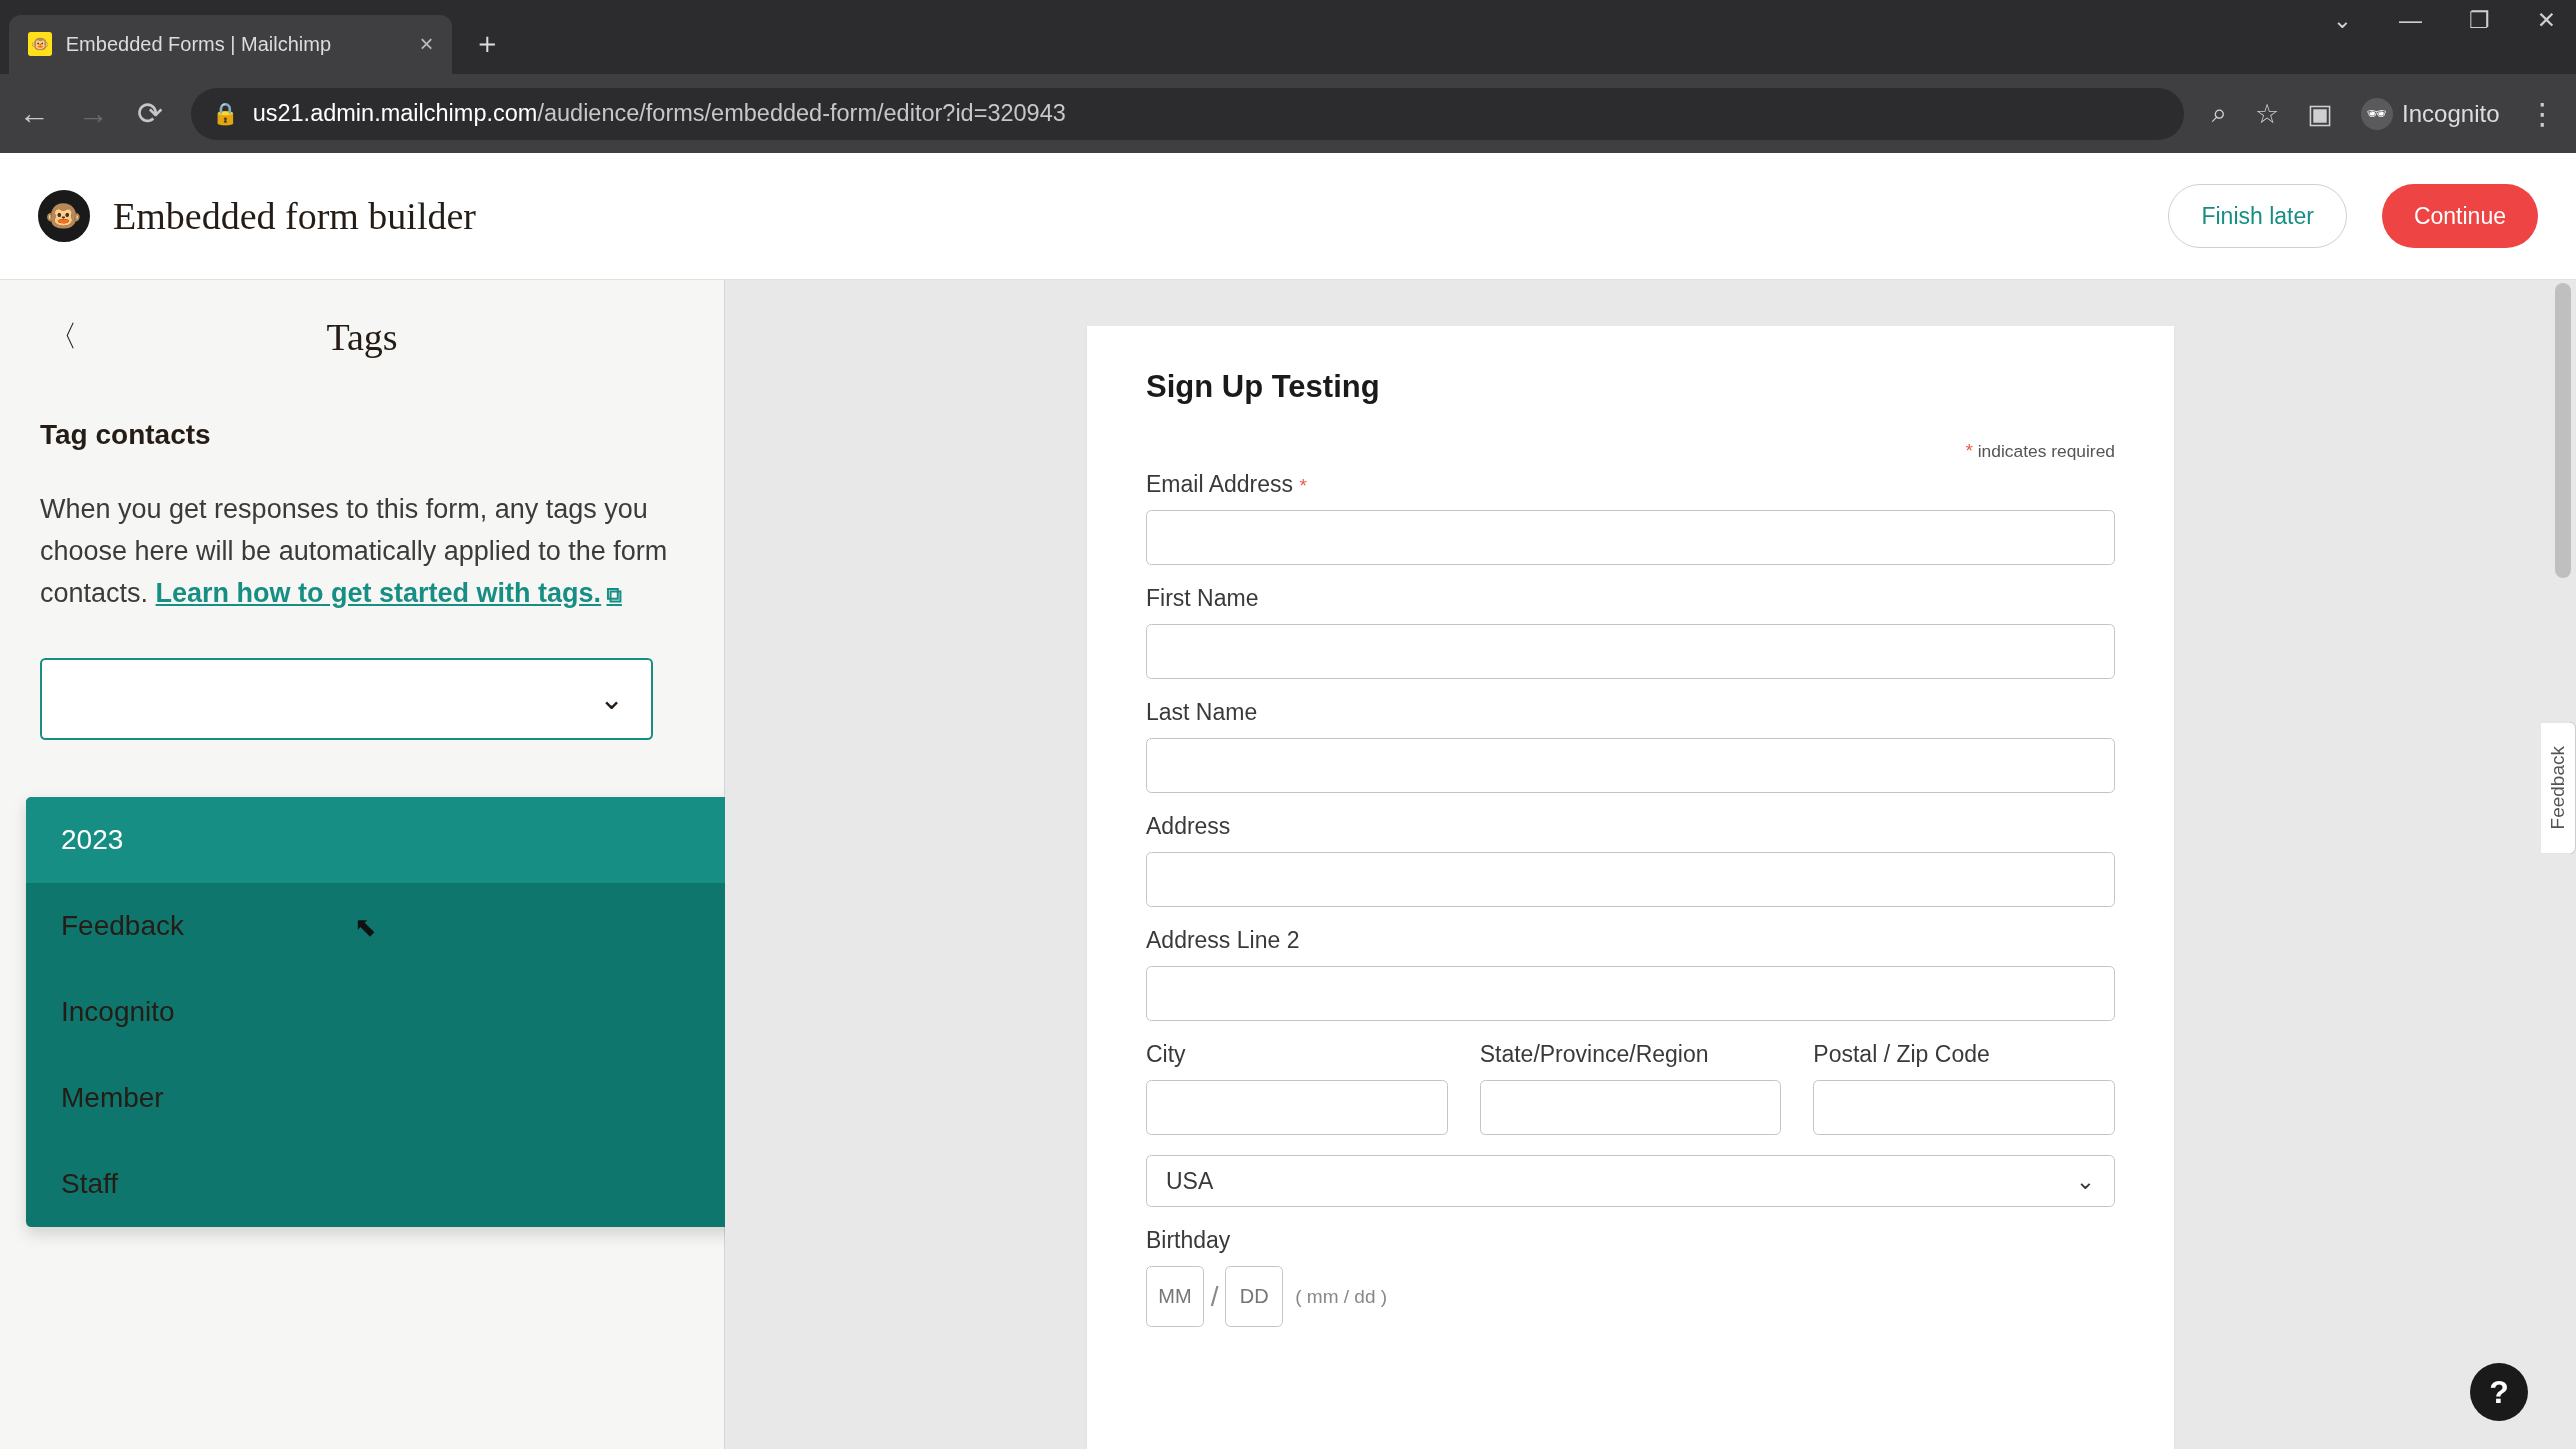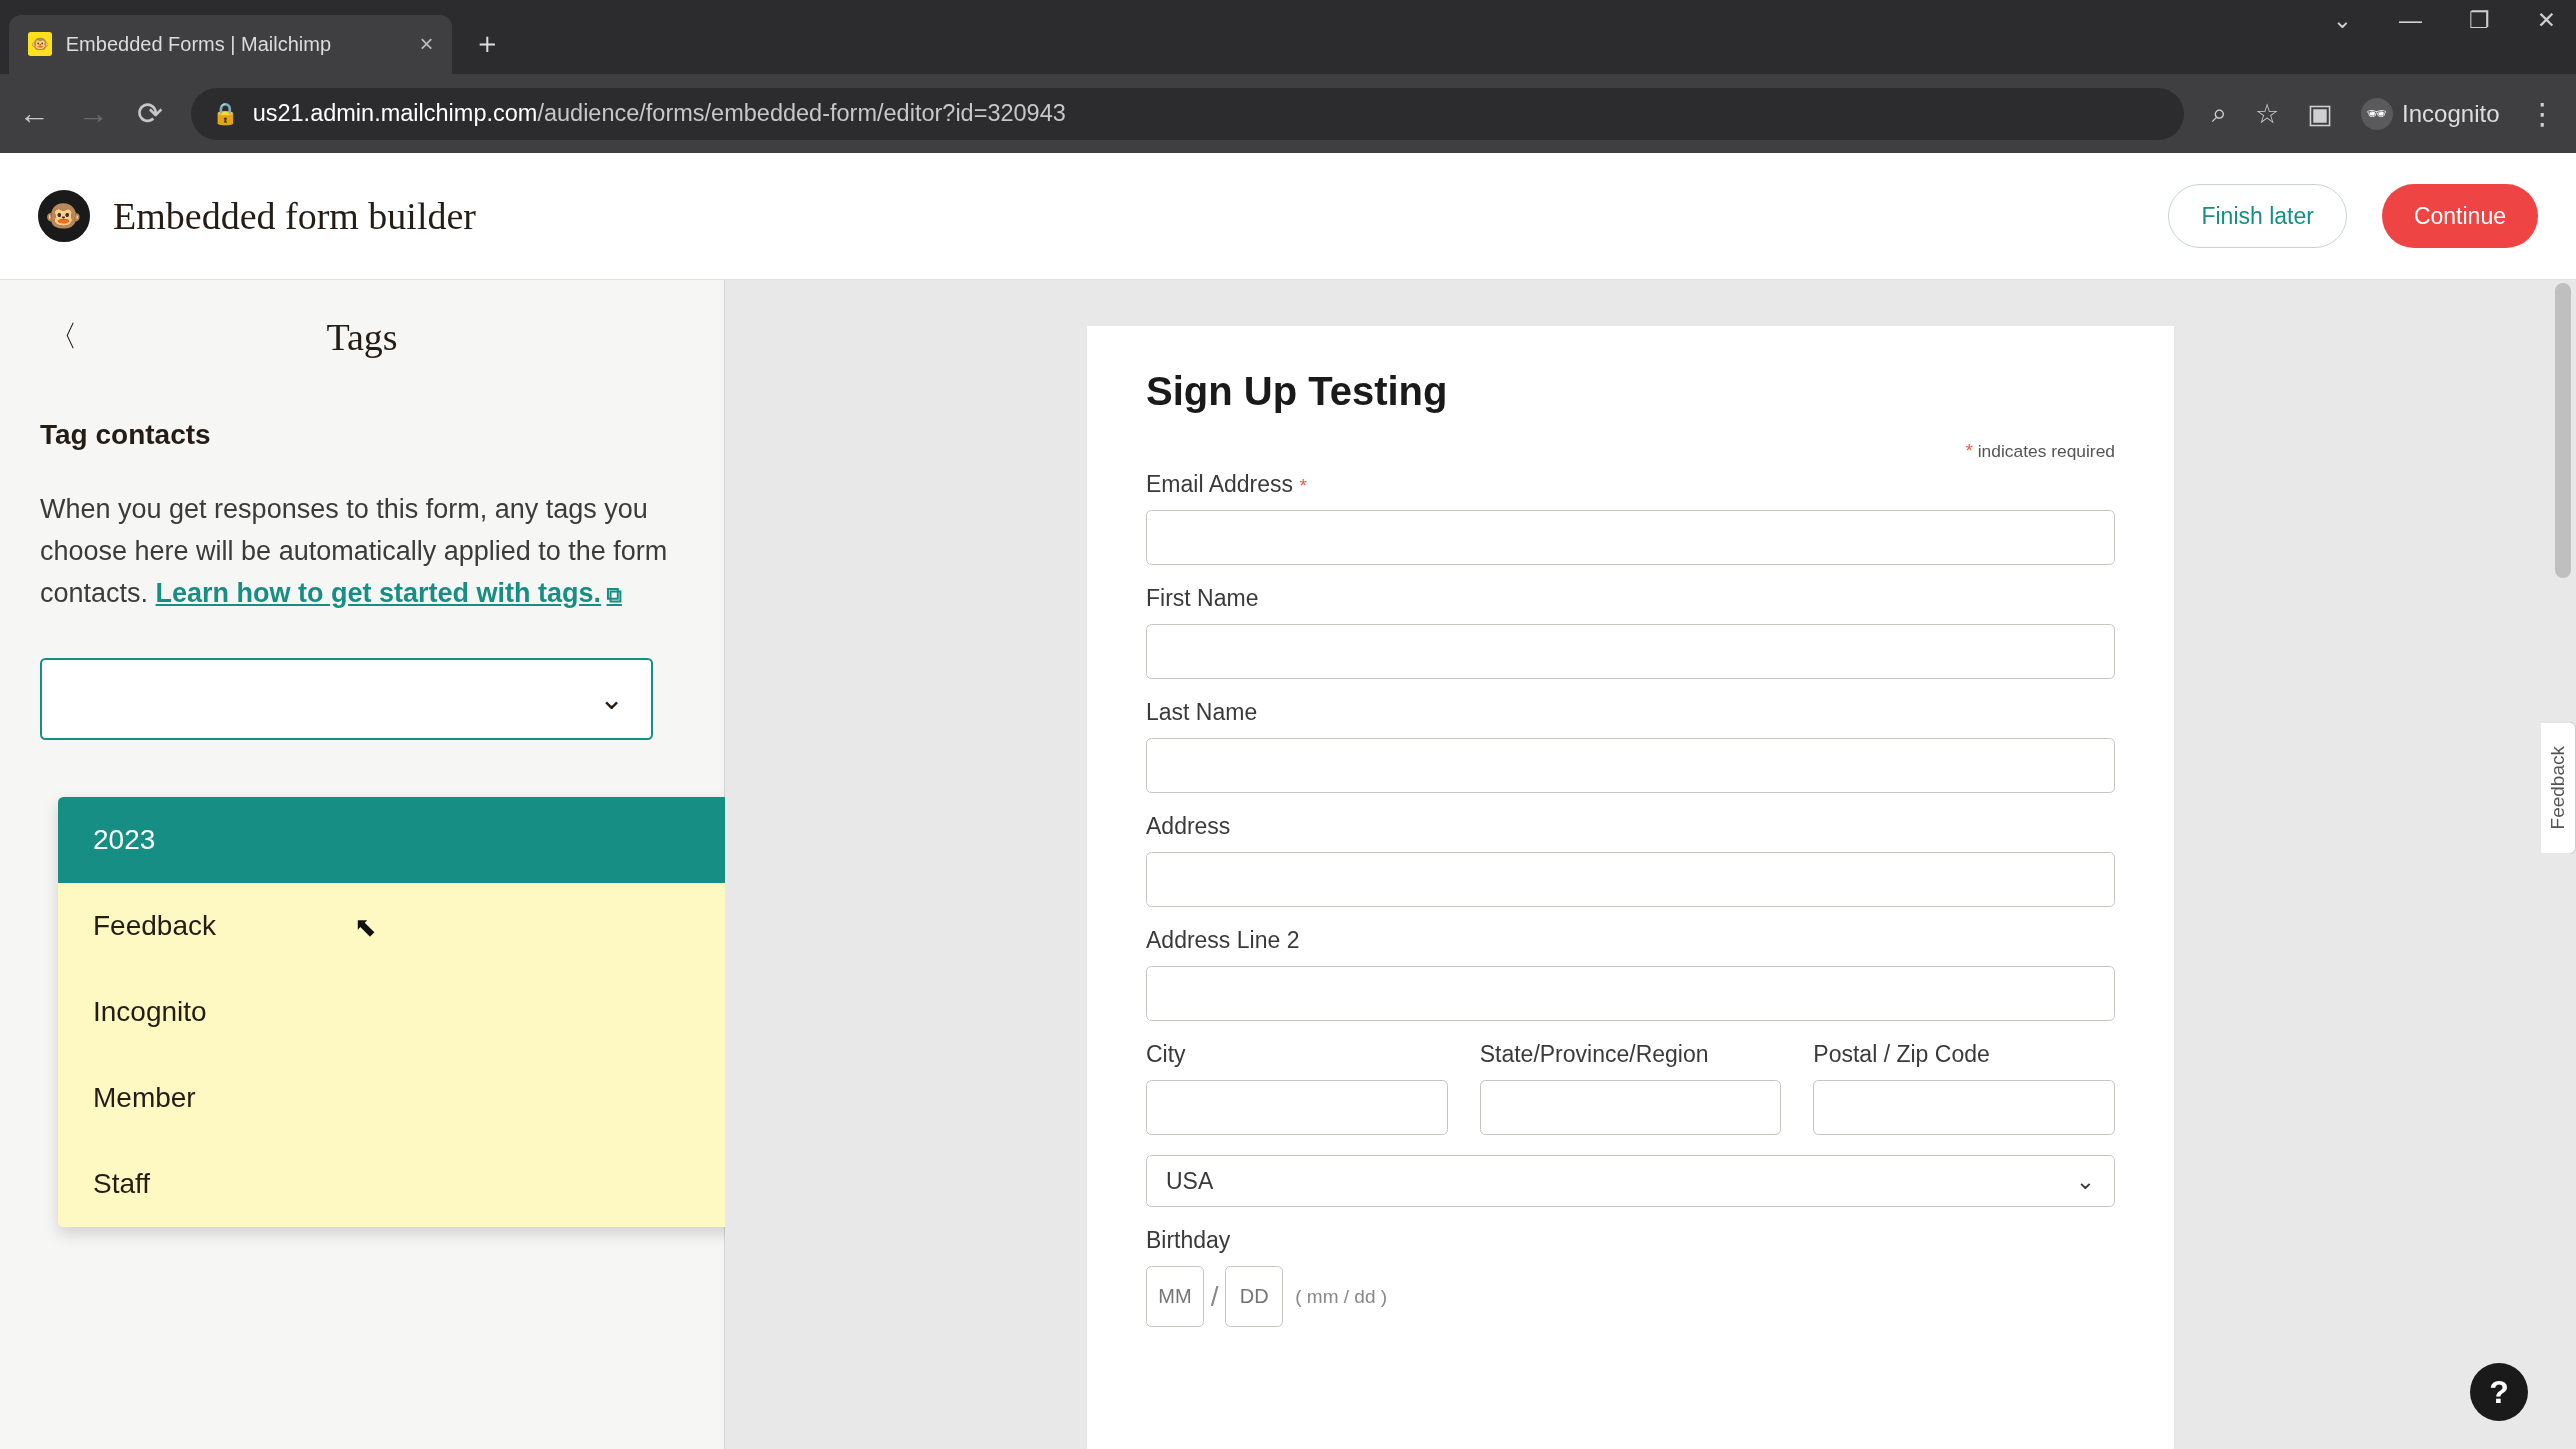--- a/index.html
+++ b/index.html
@@ -230,24 +230,24 @@
       align-items: center;
       justify-content: flex-end;
       padding: 0 27px;
       background: #fff;
       width: 613px;
     }
     .chevron-down { font-size: 29.5px; color: #241c15; }
 
     .dropdown-panel {
       position: absolute;
-      left: 58px;
+      left: 26px;
       top: 517px;
       width: 731px;
-      background: #fef9c3;
+      background: #0f766e;
       border-radius: 5.4px;
       box-shadow: 0 6.7px 16px rgba(0,0,0,0.15);
       overflow: hidden;
     }
     .dd-item {
       padding: 27px 35px;
       font-size: 28px;
       color: #241c15;
       cursor: pointer;
     }
@@ -263,24 +263,24 @@
     }
     .form-card {
       background: #fff;
       width: 1087px;
       min-height: 1174px;
       padding: 43px 59px;
       box-shadow: 0 1.3px 2.7px rgba(0,0,0,0.05);
     }
     .form-title {
       font-family: Helvetica, Arial, sans-serif;
-      font-size: 40px;
+      font-size: 31px;
       font-weight: 700;
       color: #1a1a1a;
-      margin-bottom: 26px;
+      margin-bottom: 35px;
     }
     .req-note {
       font-size: 17.4px;
       color: #555;
       text-align: right;
       margin-bottom: 9.4px;
     }
     .req-note .ast, .fld-label .ast { color: #e85c41; font-size: 19px; }
     .fld-group { margin-bottom: 20px; }
     .fld-label {

